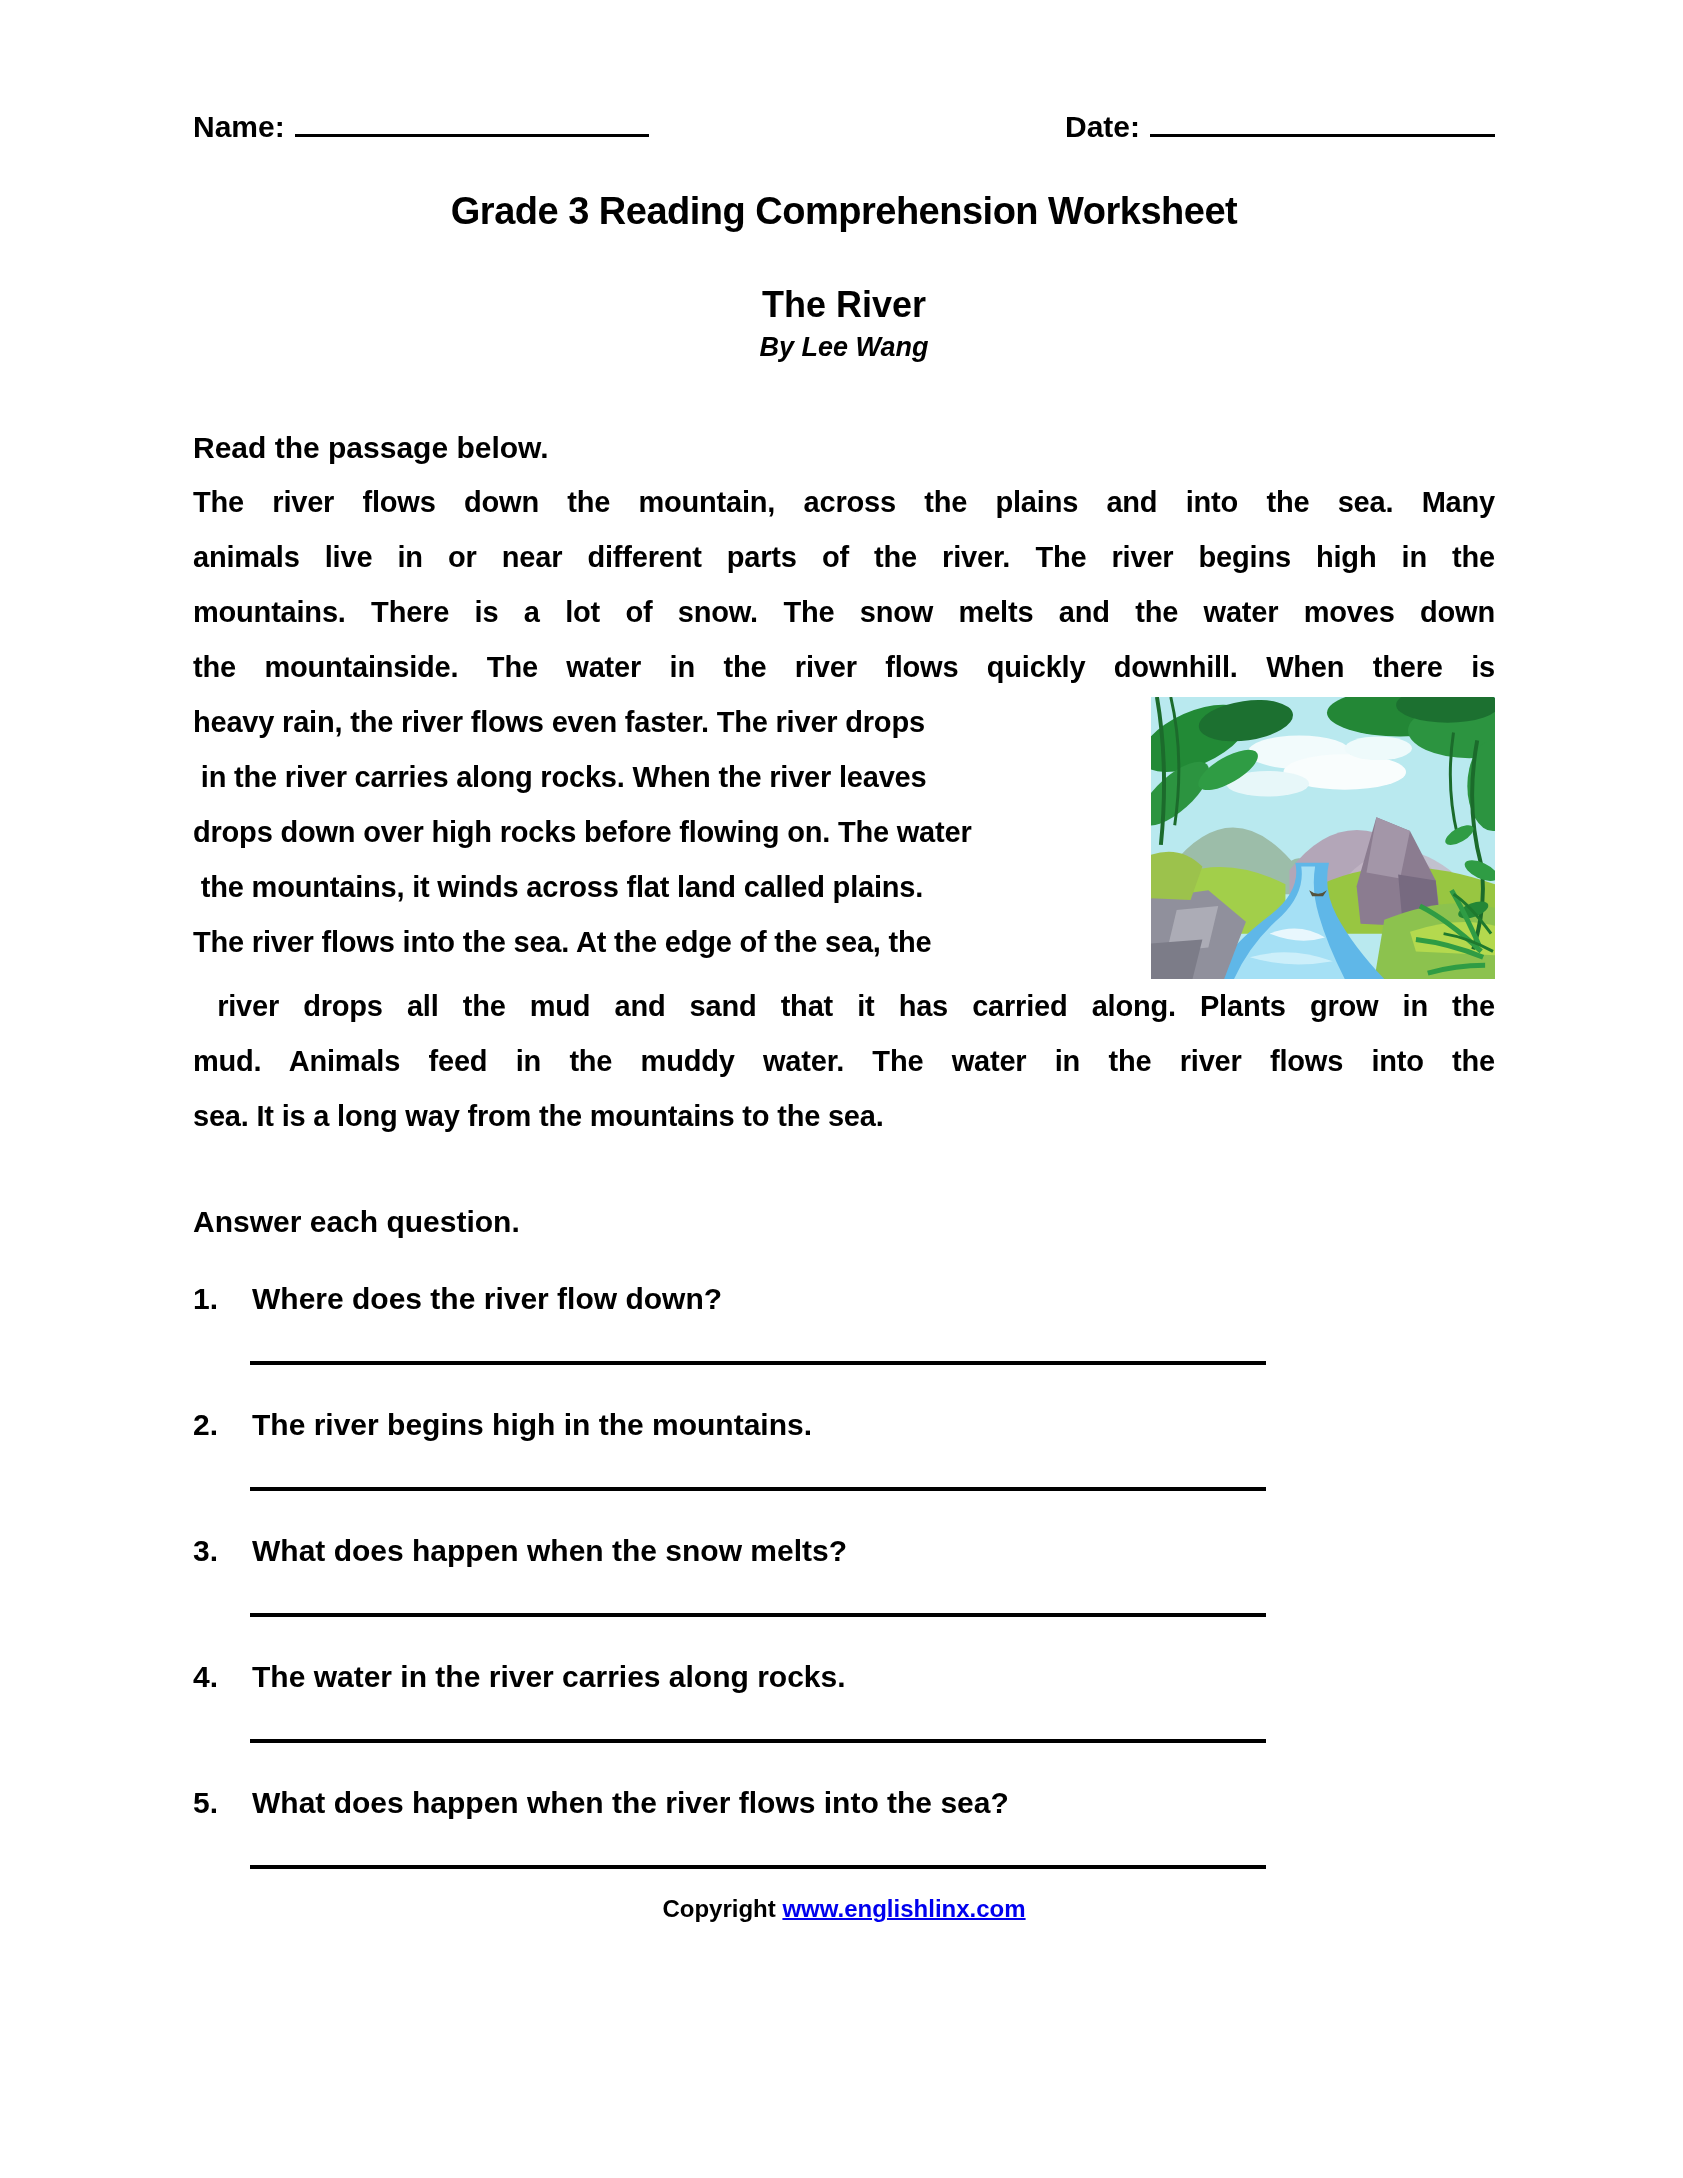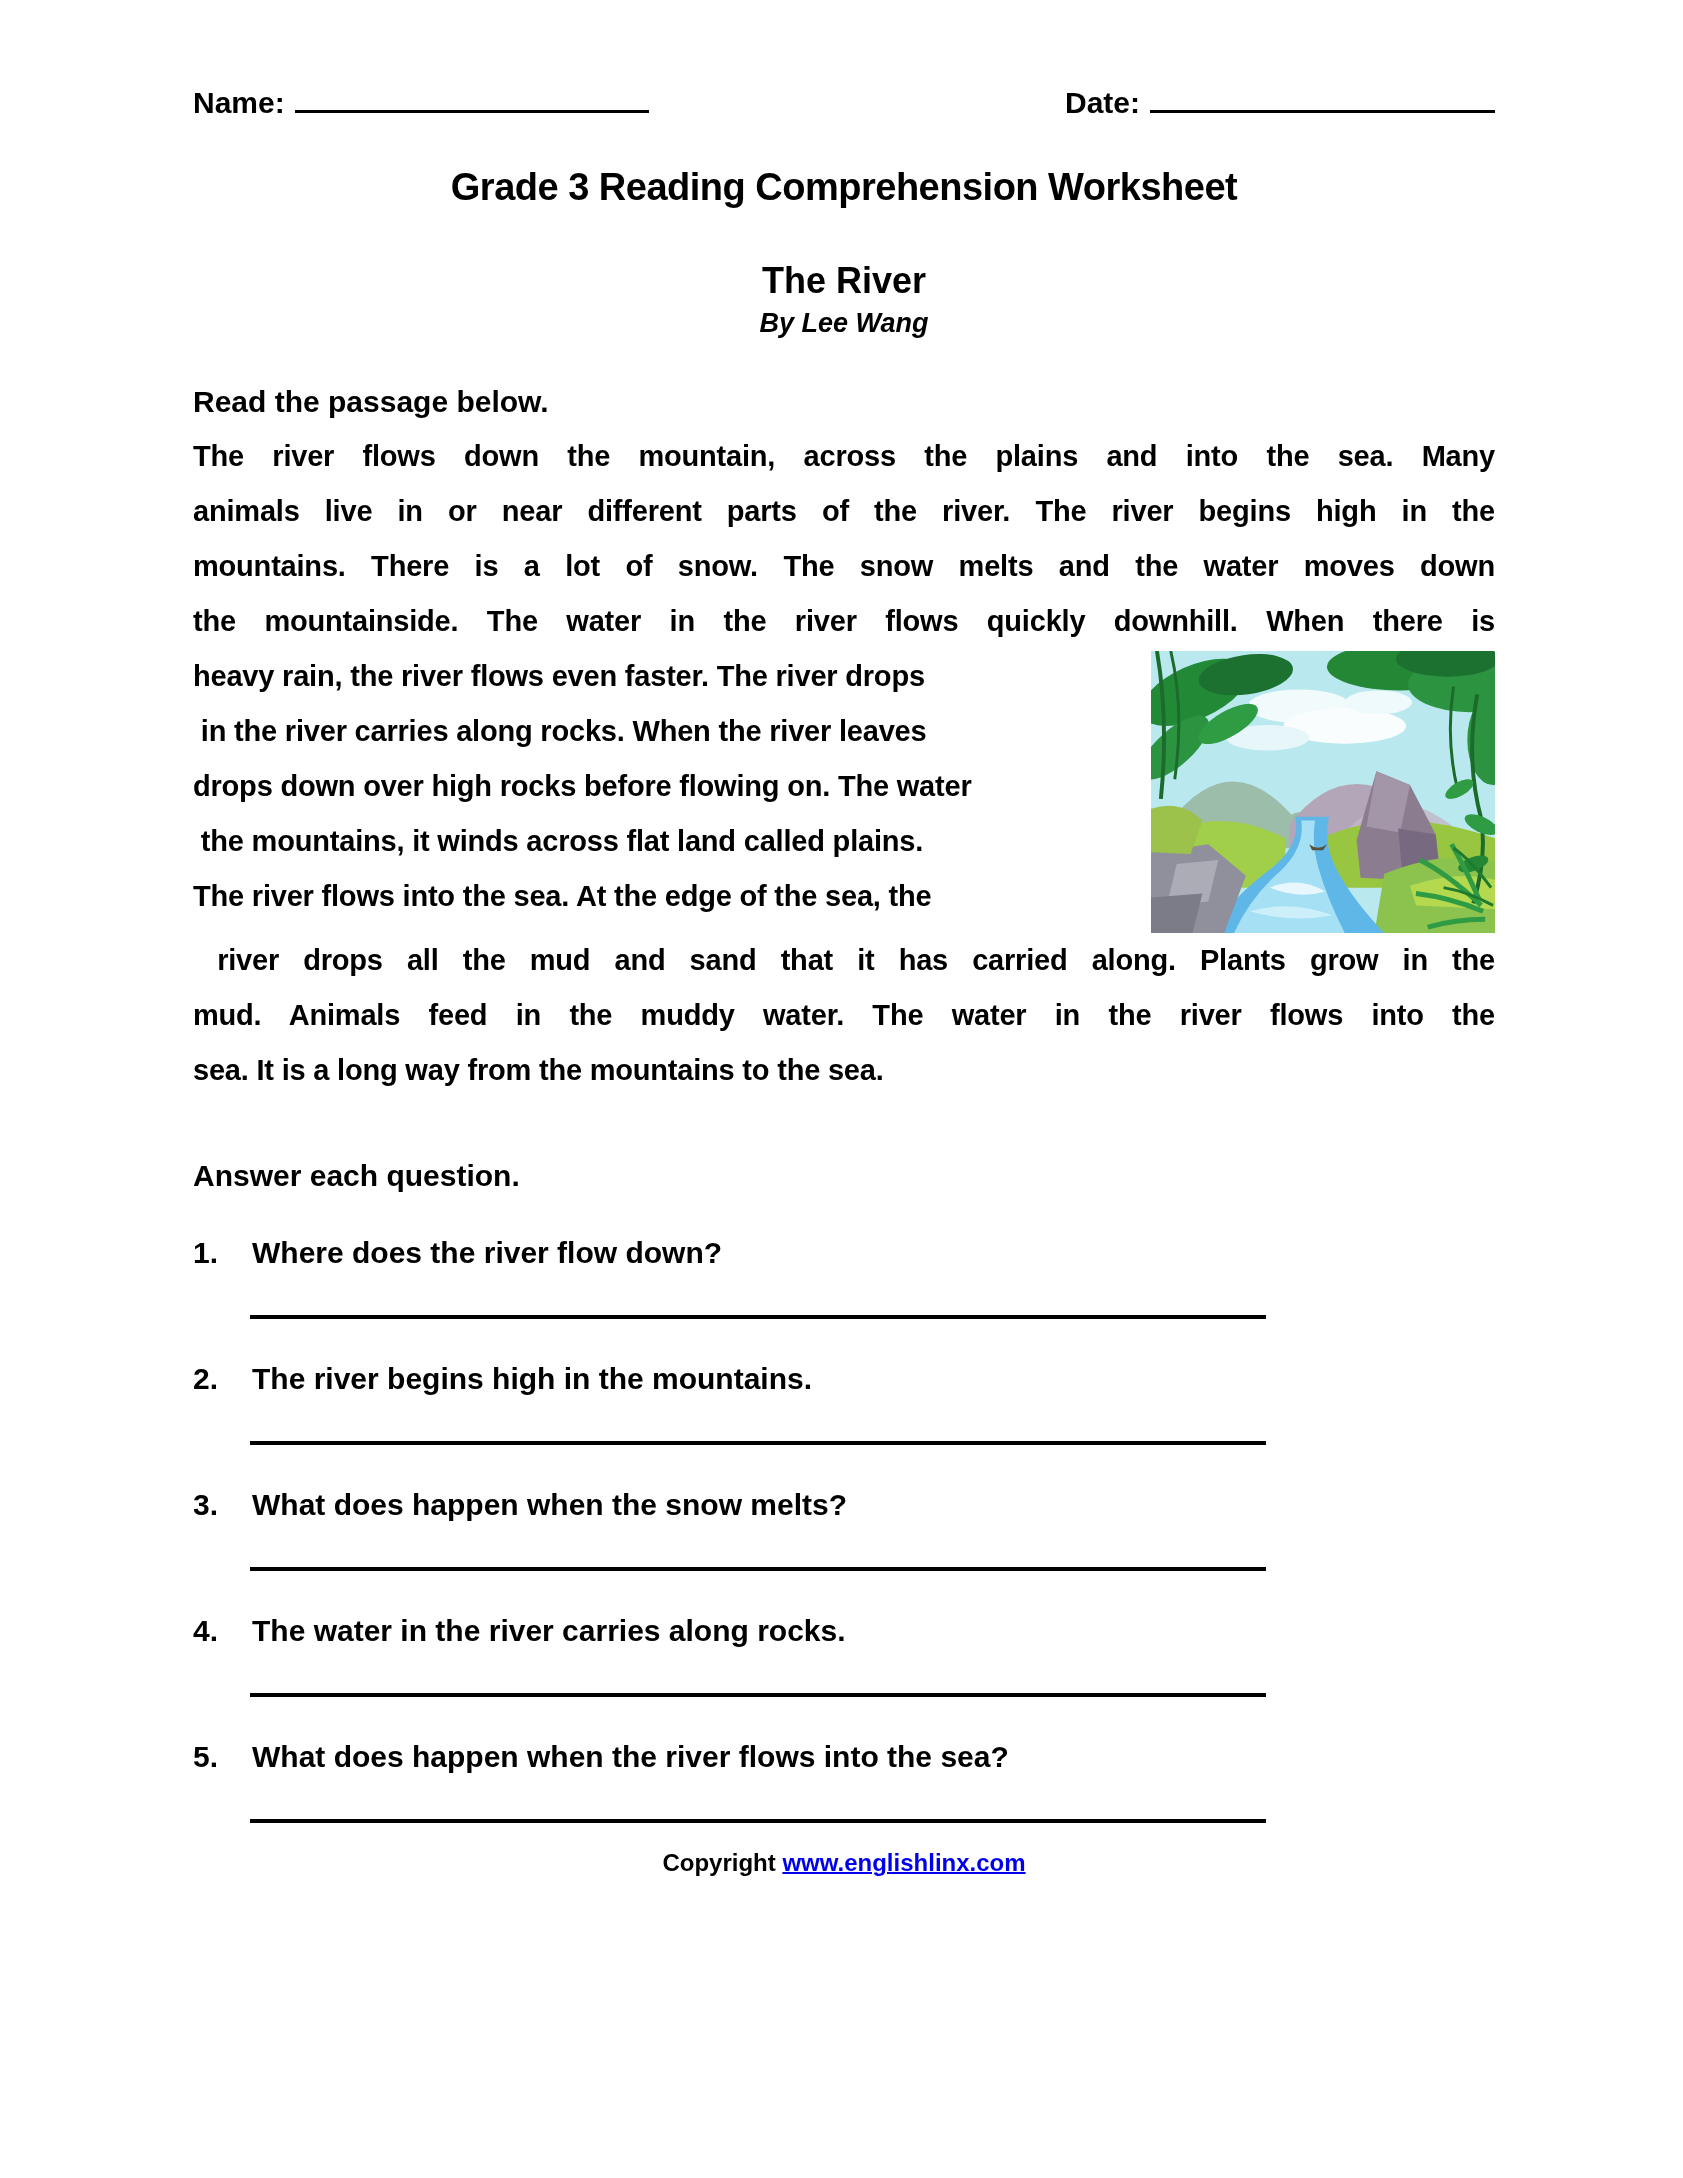--- a/index.html
+++ b/index.html
@@ -6,21 +6,21 @@
   html, body { background: #888; }
   .page {
     position: relative;
     width: 1683px;
     height: 2178px;
     margin: 0 auto;
     background: #ffffff;
     font-family: "Liberation Sans", sans-serif;
     font-weight: 700;
     color: #000;
-    padding: 83px 188px 0 193px;
+    padding: 107px 188px 0 193px;
     overflow: hidden;
   }
   
   .hdr-row {
     display: flex;
     justify-content: space-between;
     align-items: flex-end;
     font-size: 30px;
   }
   .blank-line {
@@ -45,21 +45,21 @@
     font-size: 36px;
   }
   .byline {
     margin-top: 6px;
     text-align: center;
     font-size: 27px;
     font-style: italic;
   }
   
   .instruction {
-    margin-top: 46px;
+    margin-top: 68px;
     font-size: 30px;
   }
   .passage { margin-top: 10px; }
   .p-line {
     font-size: 29px;
     line-height: 55px;
     letter-spacing: -0.2px;
     white-space: pre-wrap;
   }
   .jline {

